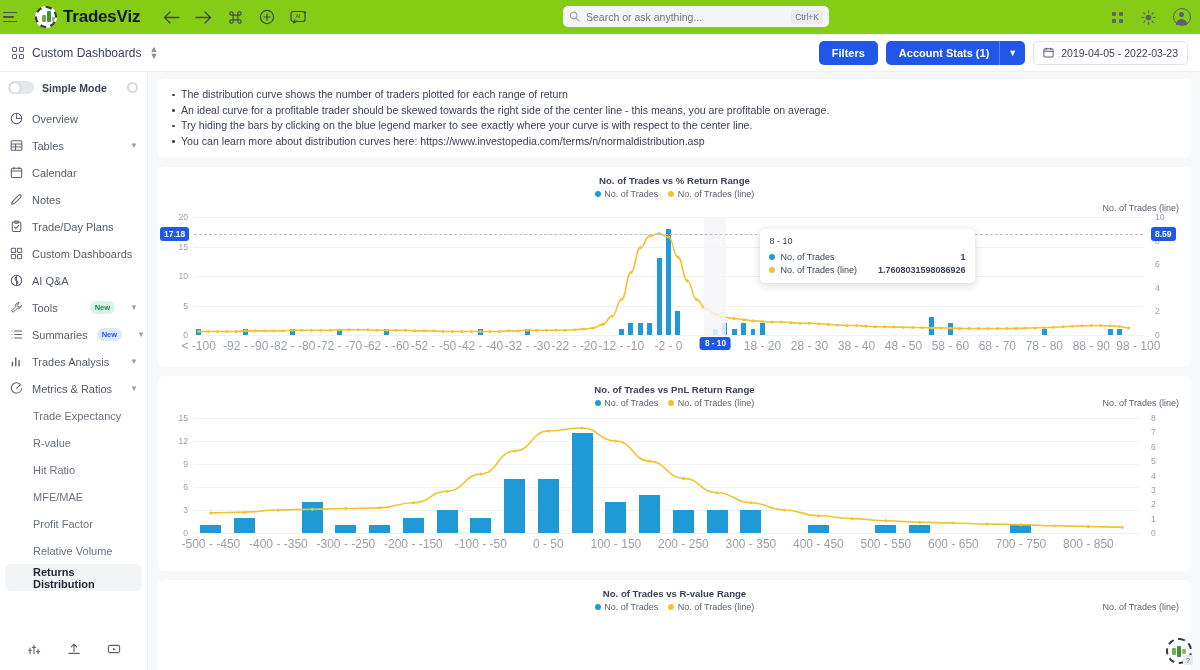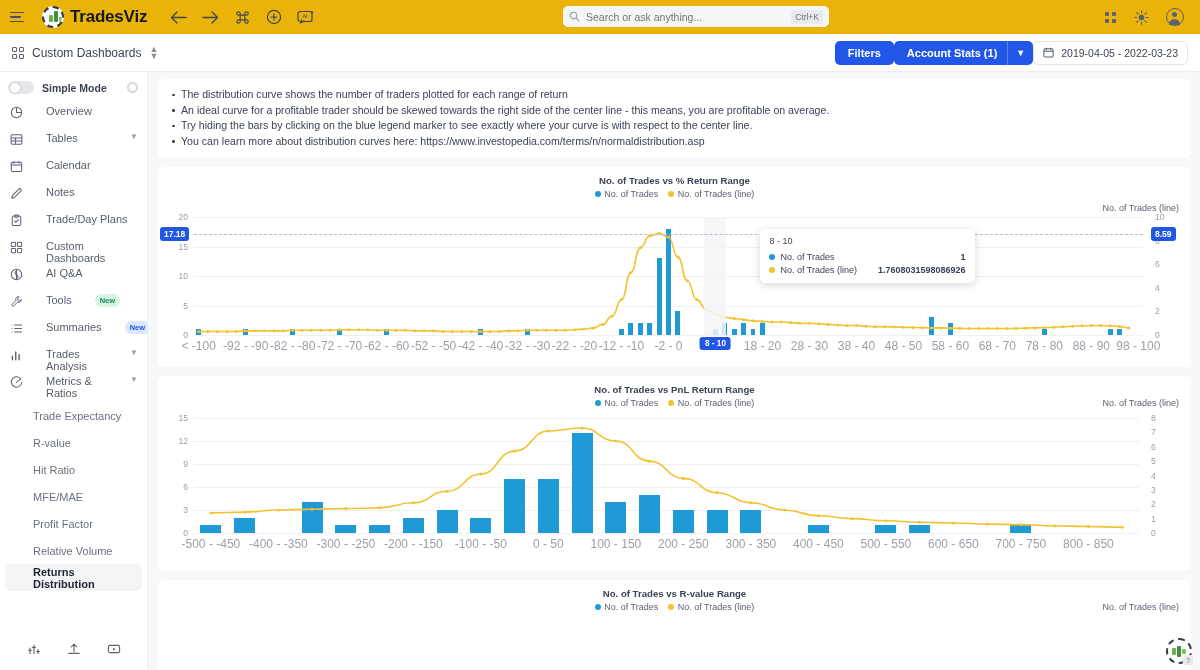--- a/index.html
+++ b/index.html
@@ -6,21 +6,21 @@
   html,body { width:1200px; height:670px; overflow:hidden; }
   body {
     font-family: "Liberation Sans", sans-serif;
     background:#ffffff;
     color:#3c4257;
     font-size:12px;
   }
   .app { width:1200px; height:670px; position:relative; display:flex; flex-direction:column; }
 
   
-  .topbar { height:34px; display:flex; align-items:center; padding:0 10px; background:#eab308; flex:none;justify-content:center; }
+  .topbar { height:34px; display:flex; align-items:center; padding:0 3px; background:#84cc16; flex:none;justify-content:center; }
   .hamburger { width:20px; height:20px; display:flex; flex-direction:column; justify-content:center; gap:3px; cursor:pointer; }
   .hamburger i { display:block; height:1.6px; background:#4a4f5c; border-radius:1px; }
   .hamburger i:nth-child(1){ width:14px; }
   .hamburger i:nth-child(2){ width:11px; }
   .hamburger i:nth-child(3){ width:14px; }
   .brand { display:flex; align-items:center; gap:6px; margin-left:12px; }
   .brand-logo { width:22px; height:22px; border-radius:50%; border:2px dashed #2f3b44; position:relative; overflow:hidden; background:#fff; }
   .brand-logo b { position:absolute; bottom:4px; display:block; width:4px; background:#4b9e46; border-radius:1px; }
   .brand-logo b.b1 { left:5px; height:7px; background:#6fae4e;}
   .brand-logo b.b2 { left:10px; height:11px; background:#3f8f3b;}
@@ -39,40 +39,40 @@
   .avatar { width:18px; height:18px; border-radius:50%; border:1.6px solid #5b6170; position:relative; }
   .avatar::before{ content:""; position:absolute; width:5px; height:5px; border-radius:50%; background:#5b6170; top:3px; left:5px;}
   .avatar::after{ content:""; position:absolute; width:11px; height:6px; border-radius:6px 6px 0 0; background:#5b6170; bottom:0px; left:2px;}
 
   
   .subbar { height:38px; display:flex; align-items:center; padding:0 12px; background:#fff; border-bottom:1px solid #eceef1; flex:none; }
   .dash-title { display:flex; align-items:center; gap:8px; font-size:12px; color:#3c4257; font-weight:500;}
   .dash-sq { display:grid; grid-template-columns:repeat(2,5px); grid-template-rows:repeat(2,5px); gap:2px; }
   .dash-sq span { width:5px; height:5px; border:1.2px solid #5b6170; border-radius:1px;}
   .updown { font-size:9px; color:#8a8f98; line-height:.7; display:flex; flex-direction:column; cursor:pointer;}
-  .barright { margin-left:auto; display:flex; align-items:center; }
+  .barright { margin-left:auto; display:flex; align-items:center; gap:8px; }
   .btn-blue { background:#2256e6; color:#fff; border:none; border-radius:5px; height:24px; padding:0 13px; font-size:11px; font-weight:bold; cursor:pointer; font-family:inherit;}
   .btn-blue.split { display:flex; align-items:center; gap:0; padding:0; }
   .btn-blue.split .lbl { padding:0 10px 0 13px; line-height:24px;}
   .btn-blue.split .div { width:1px; height:24px; background:rgba(255,255,255,.28);}
   .btn-blue.split .car { padding:0 8px; line-height:24px; font-size:9px;}
   .daterange { height:24px; border:1px solid #e3e5e9; border-radius:5px; display:flex; align-items:center; gap:7px; padding:0 9px; font-size:10.5px; color:#3c4257; background:#fff; cursor:pointer;}
 
   
   .body { flex:1; display:flex; min-height:0; }
 
   
   .sidebar { width:148px; flex:none; background:#fff; border-right:1px solid #eceef1; display:flex; flex-direction:column; position:relative;}
   .simple-mode { display:flex; align-items:center; gap:8px; padding:9px 9px 9px 8px;}
   .toggle { width:26px; height:13px; border-radius:7px; background:#e4e6ea; position:relative; cursor:pointer; flex:none;}
   .toggle::after{ content:""; position:absolute; width:10px; height:10px; border-radius:50%; background:#fff; top:1.5px; left:2px; box-shadow:0 0 2px rgba(0,0,0,.3);}
   .simple-mode .lbl { font-size:10.5px; font-weight:bold; color:#3c4257;}
   .gear-sm { margin-left:auto; width:11px; height:11px; border-radius:50%; border:2px solid #d6d9de; cursor:pointer;}
   .nav { flex:1; overflow:hidden; padding-top:2px;}
-  .nav-item { display:flex; align-items:flex-start; gap:23px; height:27px; padding:0 9px; font-size:11px; color:#565d6b; cursor:pointer; position:relative;}
+  .nav-item { display:flex; align-items:center; gap:9px; height:27px; padding:0 9px; font-size:11px; color:#565d6b; cursor:pointer; position:relative;}
   .nav-item .ico { width:14px; height:14px; flex:none; display:flex; align-items:center; justify-content:center; color:#5b6170;}
   .nav-item .chev { margin-left:auto; font-size:8px; color:#9aa0aa;}
   .nav-item .badge { font-size:7.5px; font-weight:bold; border-radius:8px; padding:2px 5px; margin-left:auto;}
   .badge.green { background:#d6f5e3; color:#1b8a53;}
   .badge.blue  { background:#dbe6ff; color:#2256e6;}
   .nav-item .chev.after-badge { margin-left:6px;}
   .sub-item { height:27px; display:flex; align-items:center; padding:0 9px 0 28px; font-size:11px; color:#6b7280; cursor:pointer; border-radius:6px; margin:0 5px;}
   .sub-item.active { background:#f3f4f6; color:#1f2430; font-weight:bold;}
   .sidebar-foot { height:40px; display:flex; align-items:center; justify-content:center; gap:26px; color:#5b6170;}
 

